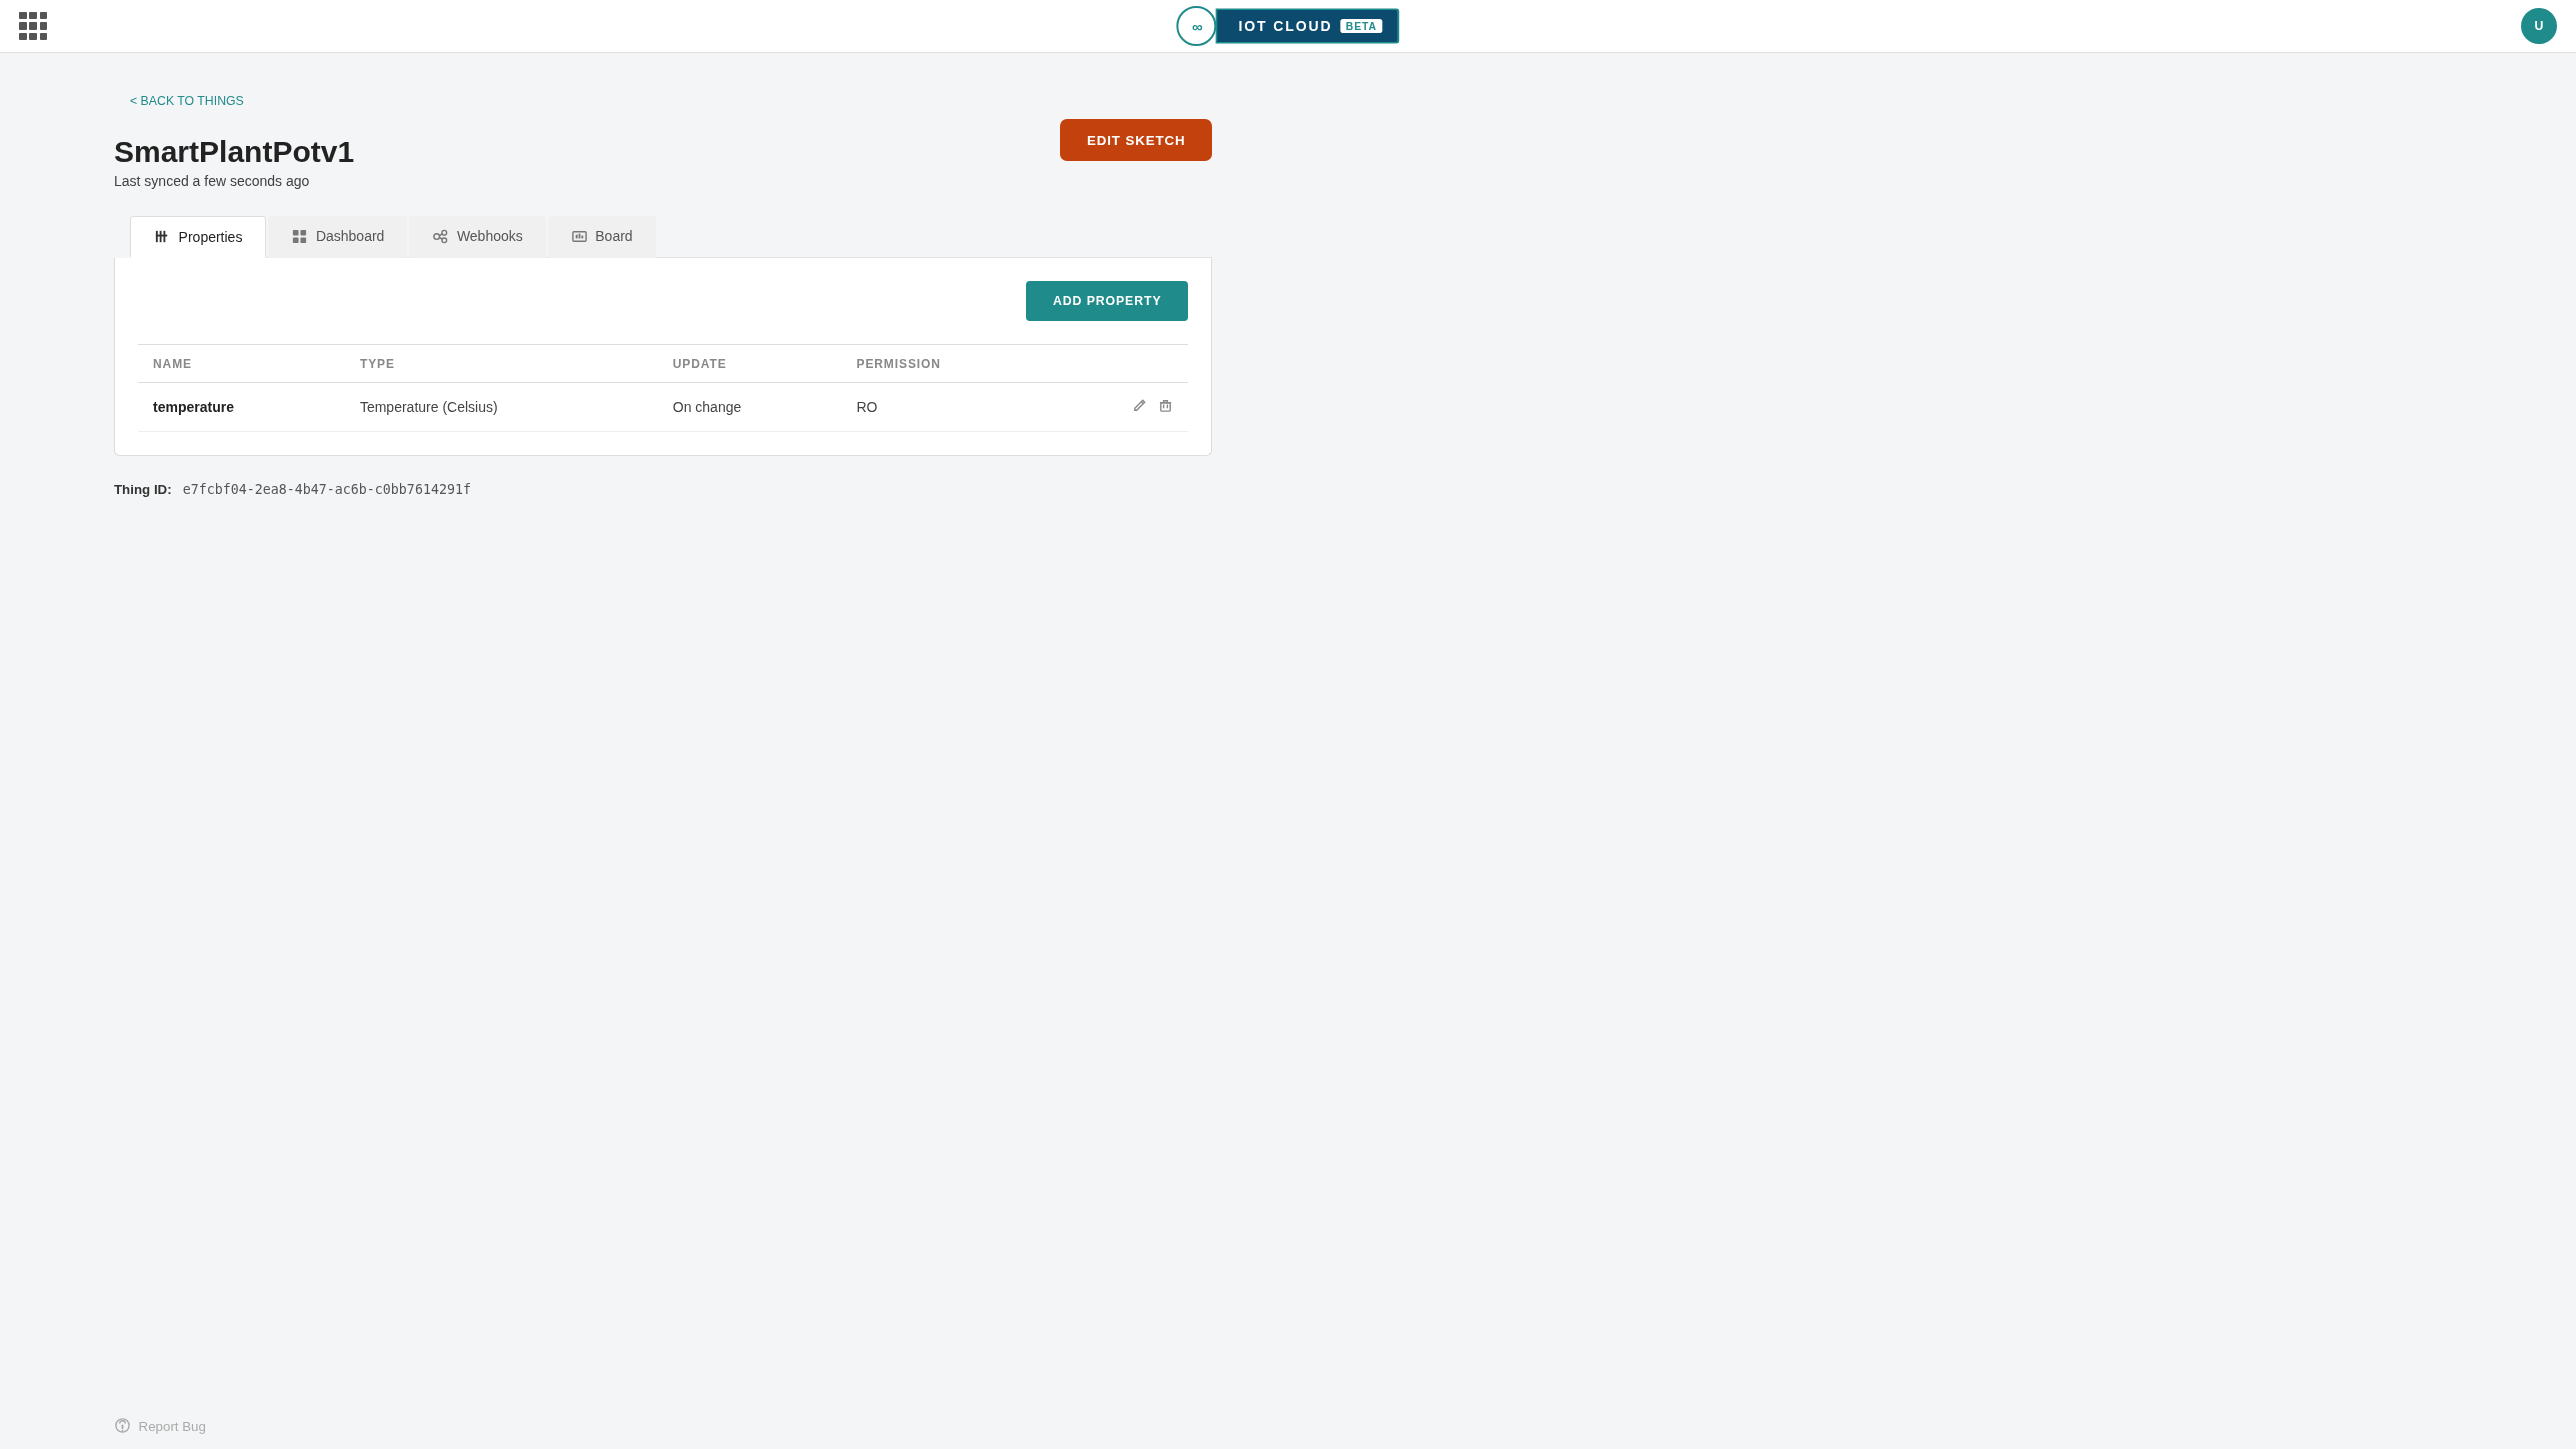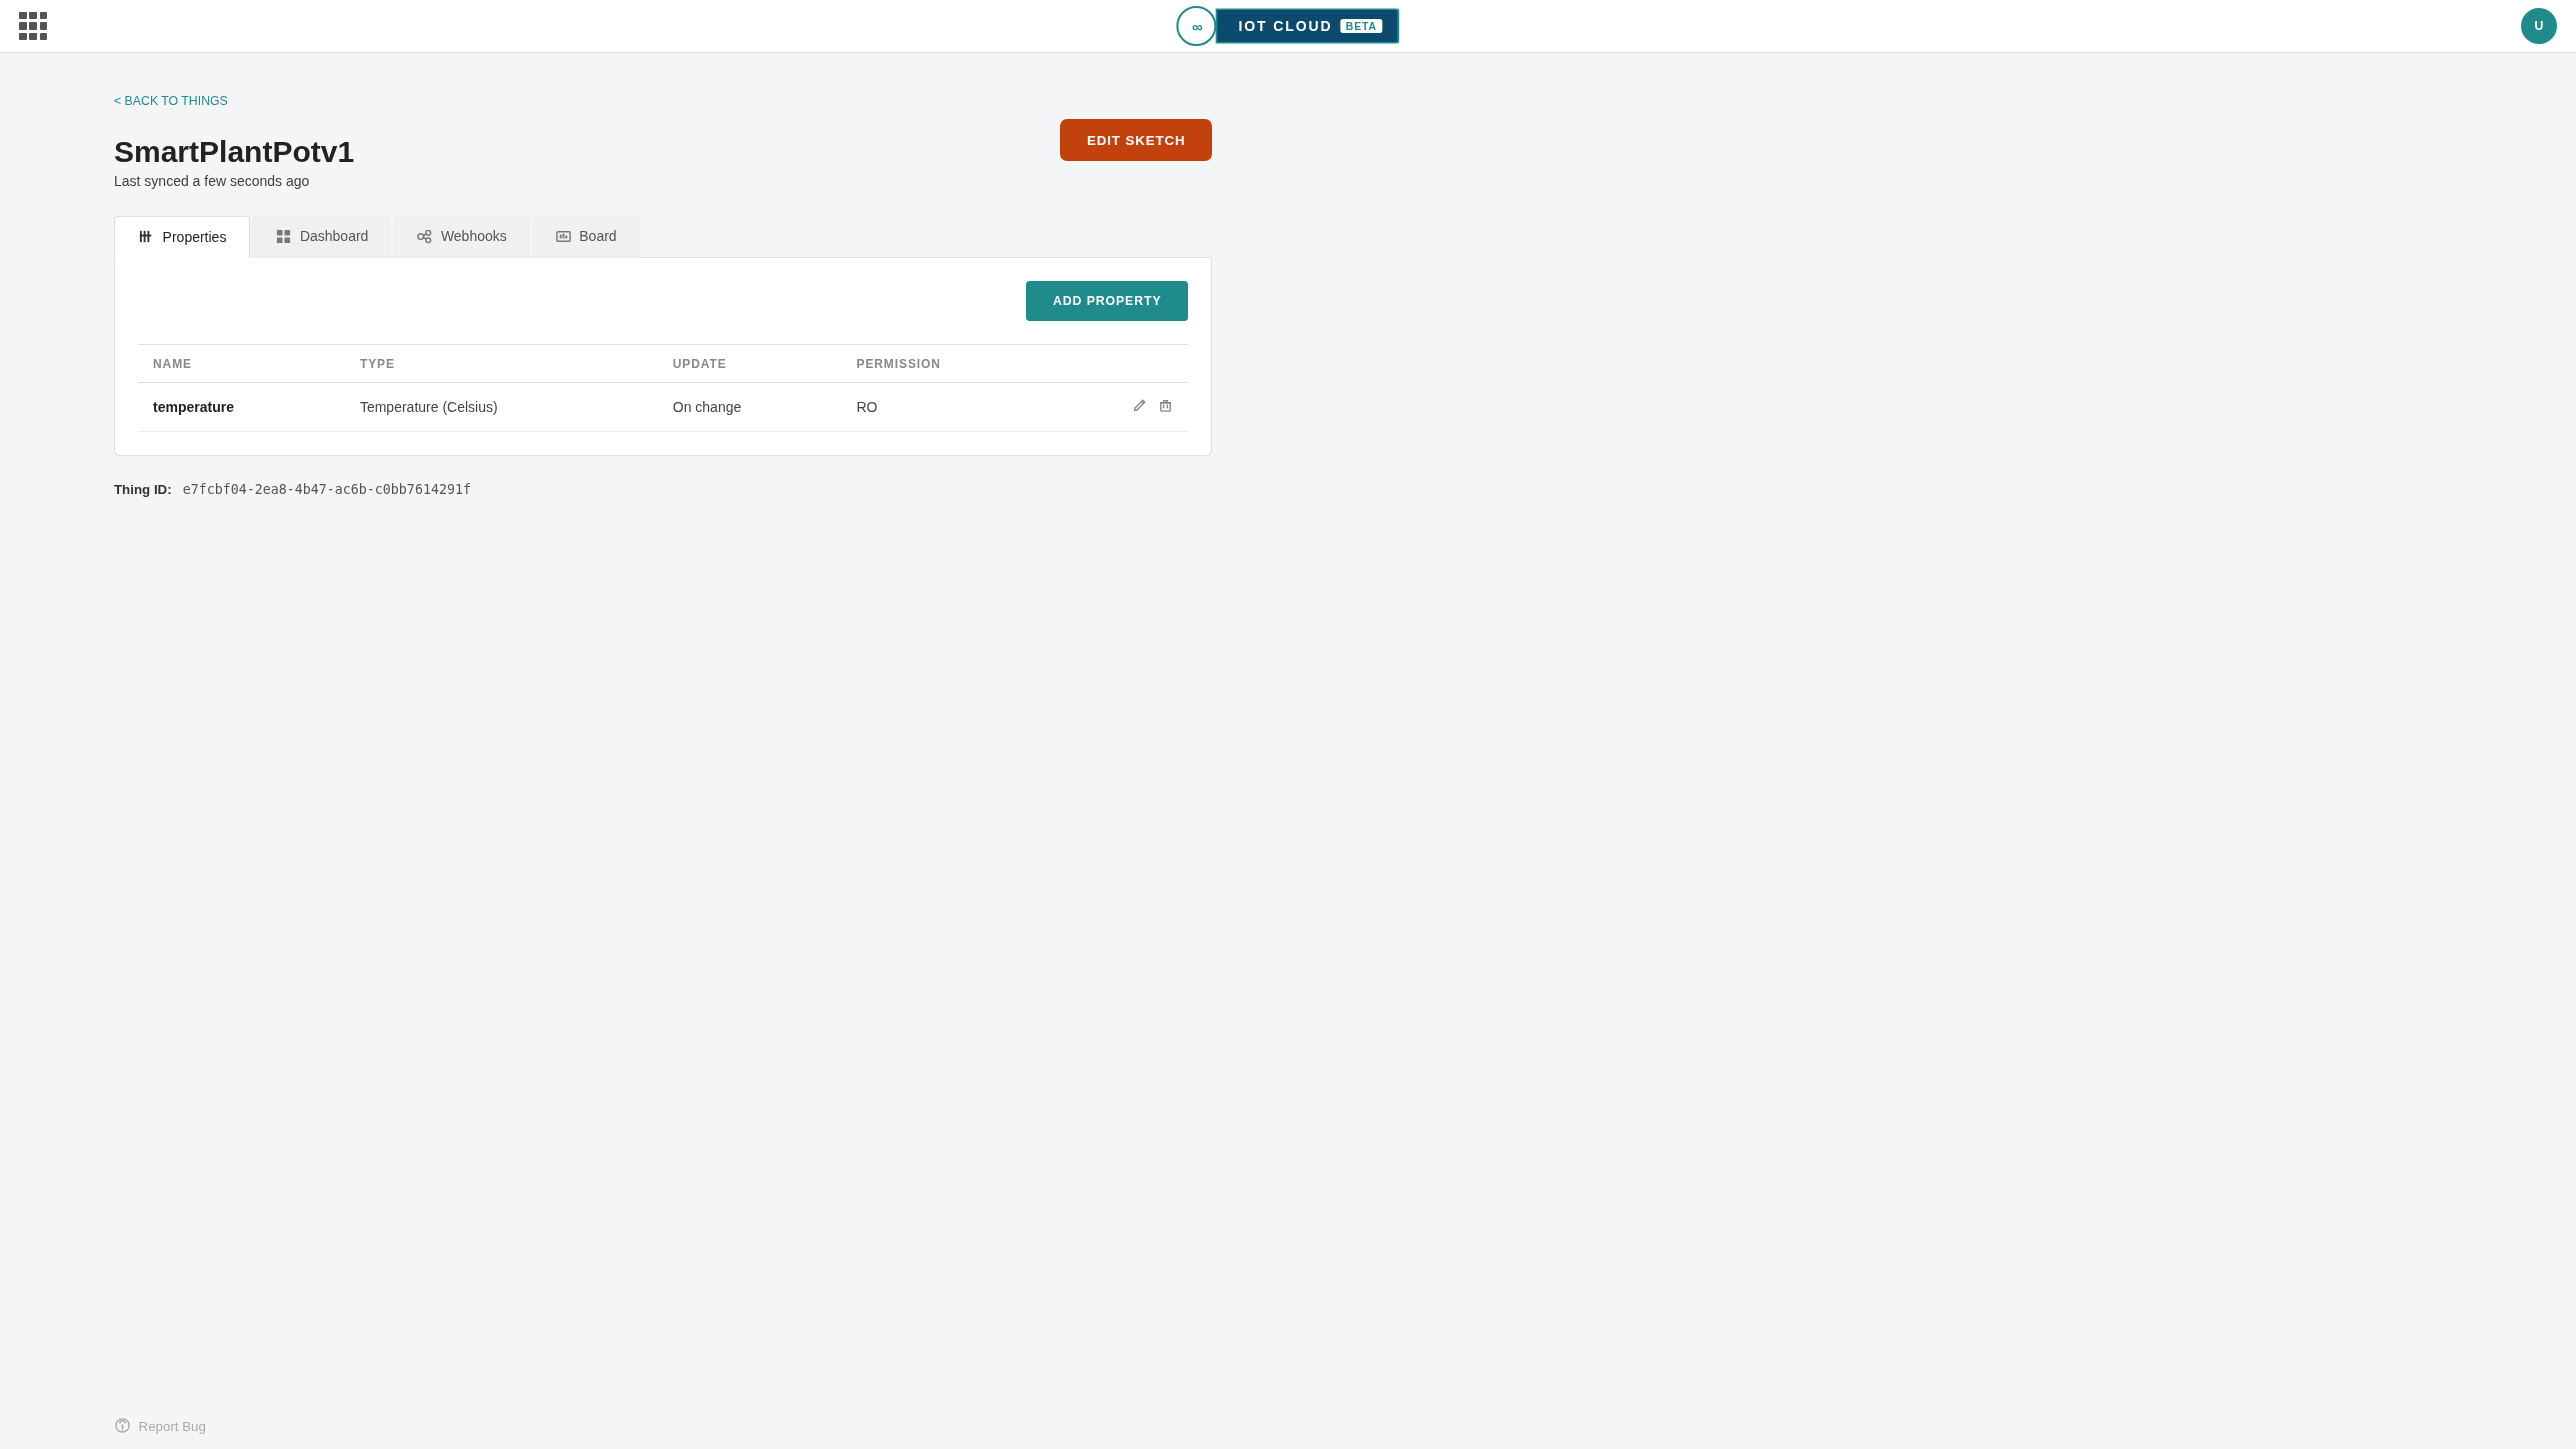--- a/index.html
+++ b/index.html
@@ -110,20 +110,21 @@
     .back-link {
       color: #1f8b8b;
       font-size: 12.3px;
       text-decoration: none;
       display: inline-flex;
       align-items: center;
       gap: 3.8px;
       margin-bottom: 11.4px;
       cursor: pointer;
       font-weight: 500;
+      margin-left: 16px;
     }
 
     .page-header {
       display: flex;
       align-items: flex-start;
       justify-content: space-between;
       margin-bottom: 26.5px;
     }
     .page-title-group {}
     .page-title {
@@ -149,20 +150,21 @@
       border-radius: 7px;
       cursor: pointer;
       text-transform: uppercase;
     }
 
     
     .tabs {
       display: flex;
       border-bottom: 1.9px solid #e0e0e0;
       margin-bottom: 0;
+      margin-left: 16px;
     }
     .tab {
       display: flex;
       align-items: center;
       gap: 7.6px;
       padding: 11.4px 23px;
       font-size: 14px;
       color: #555;
       cursor: pointer;
       border-bottom: 2.8px solid transparent;

